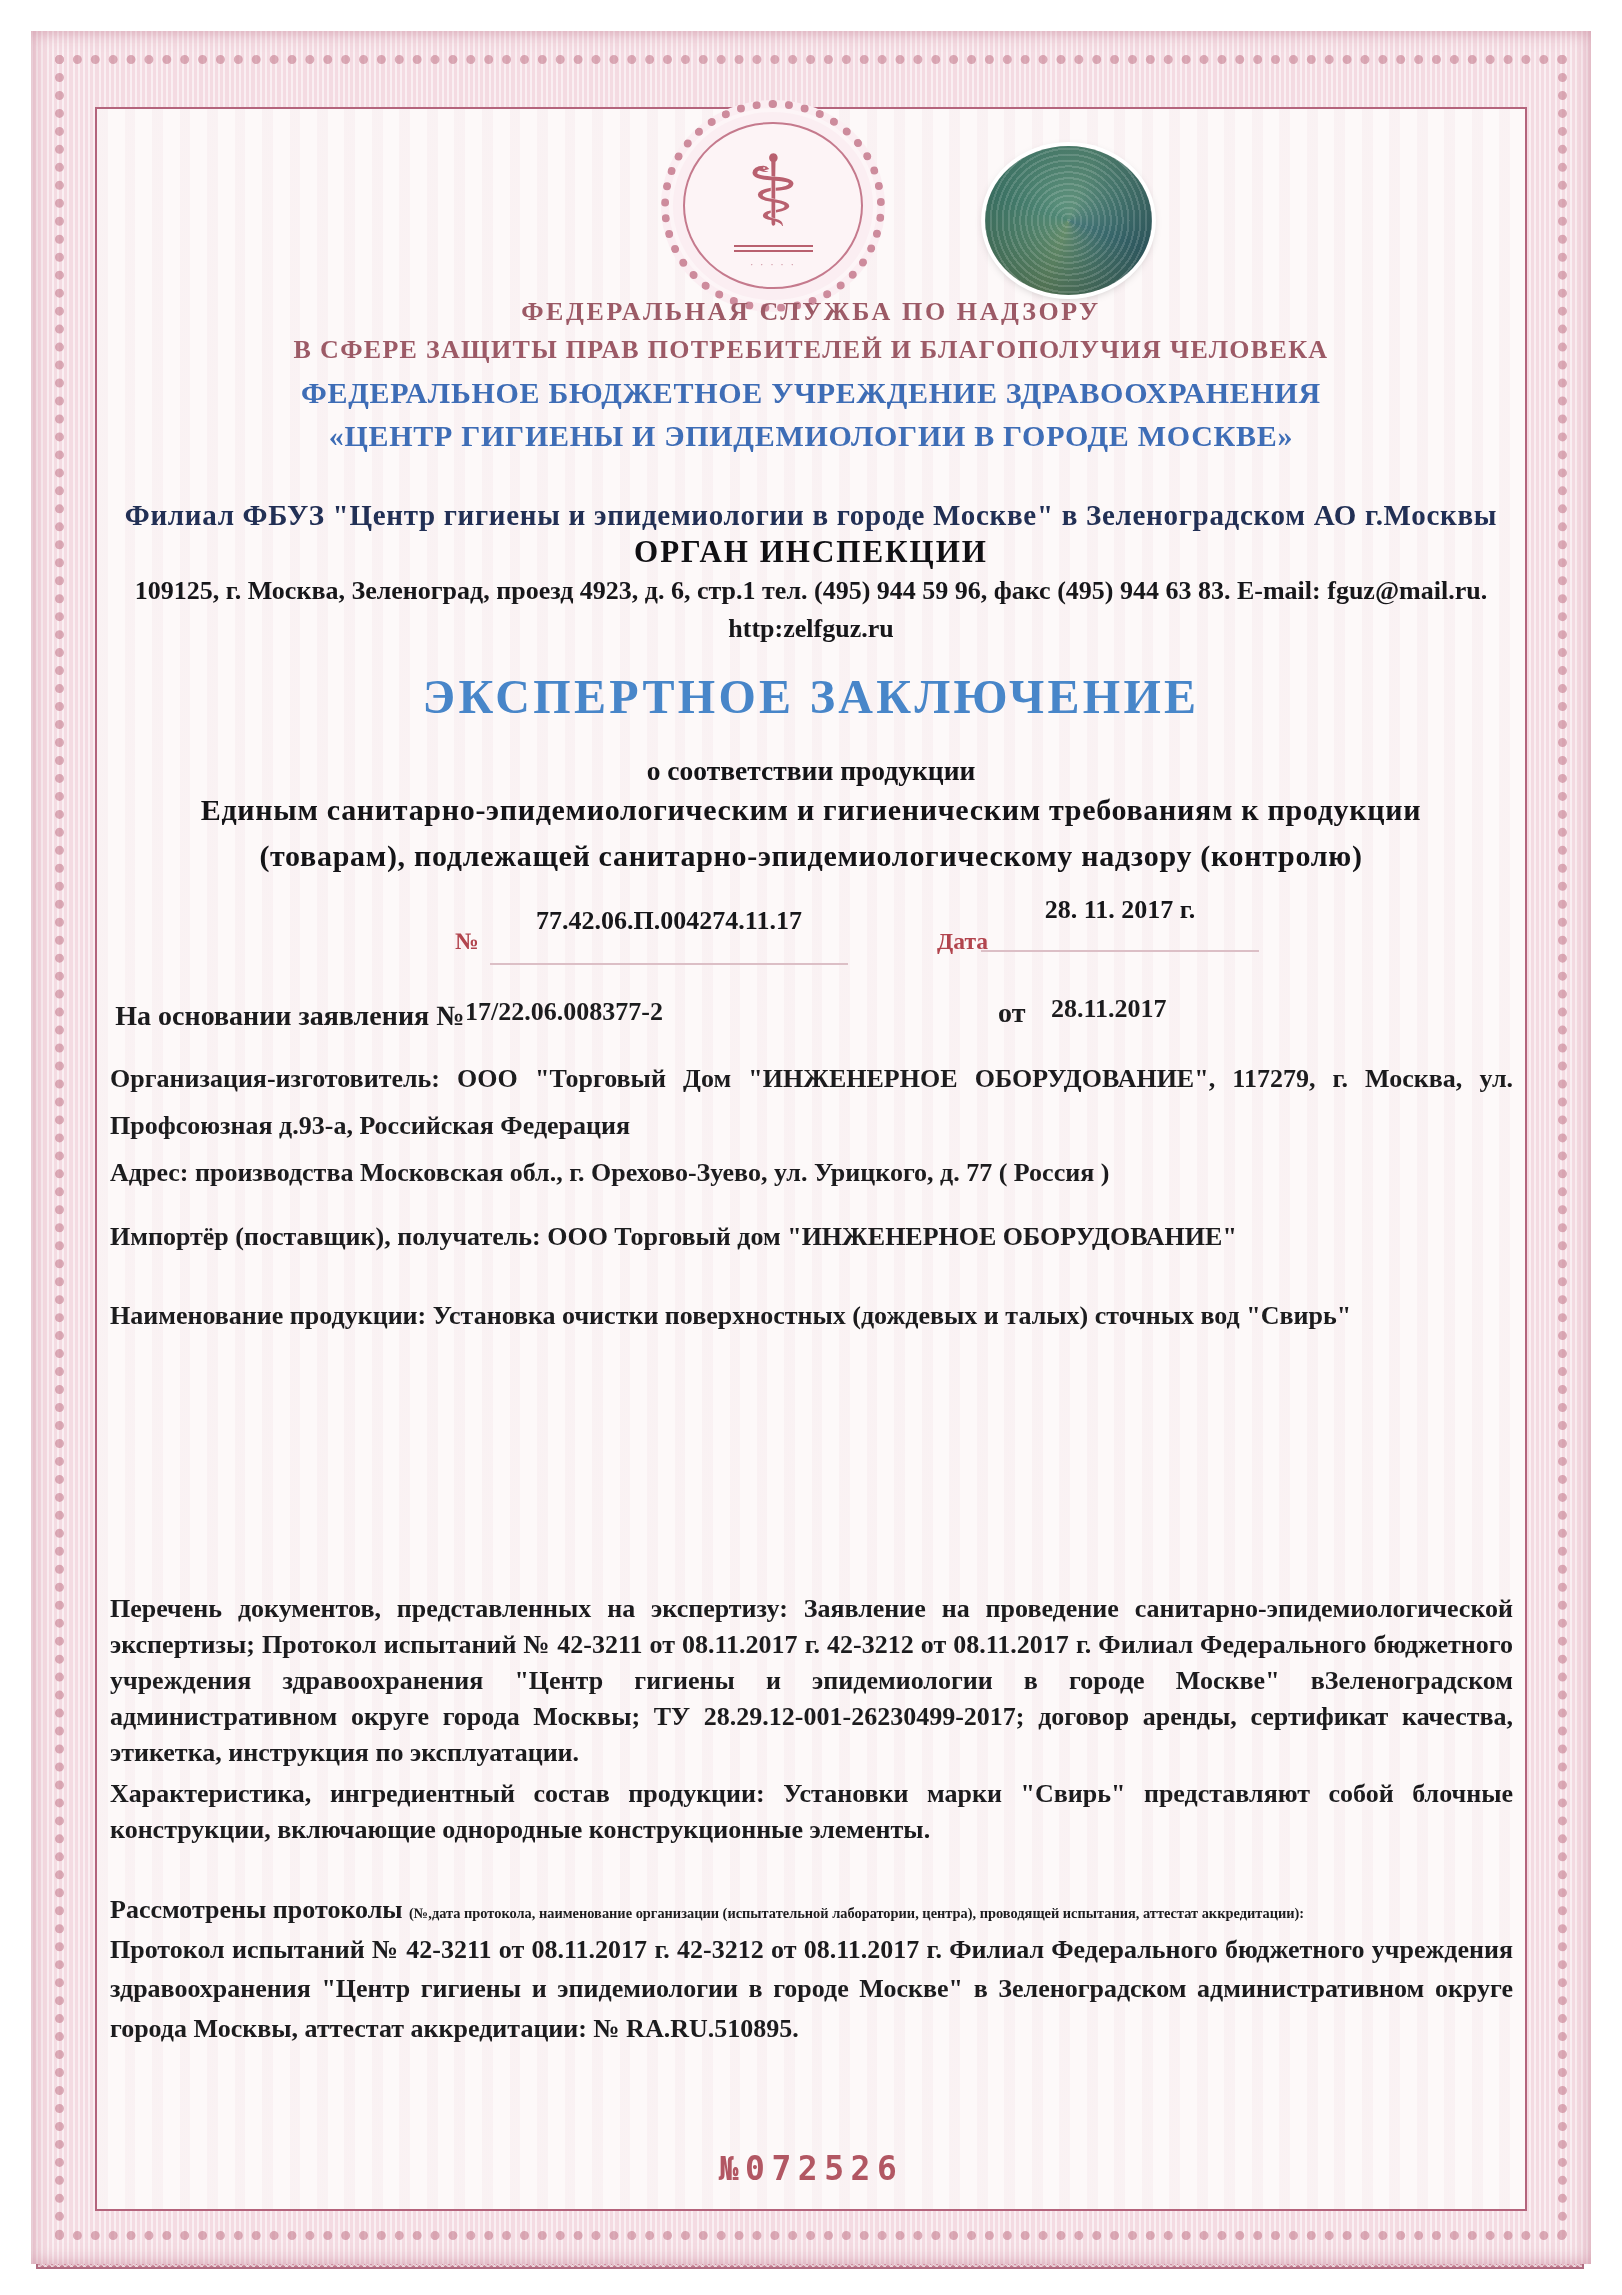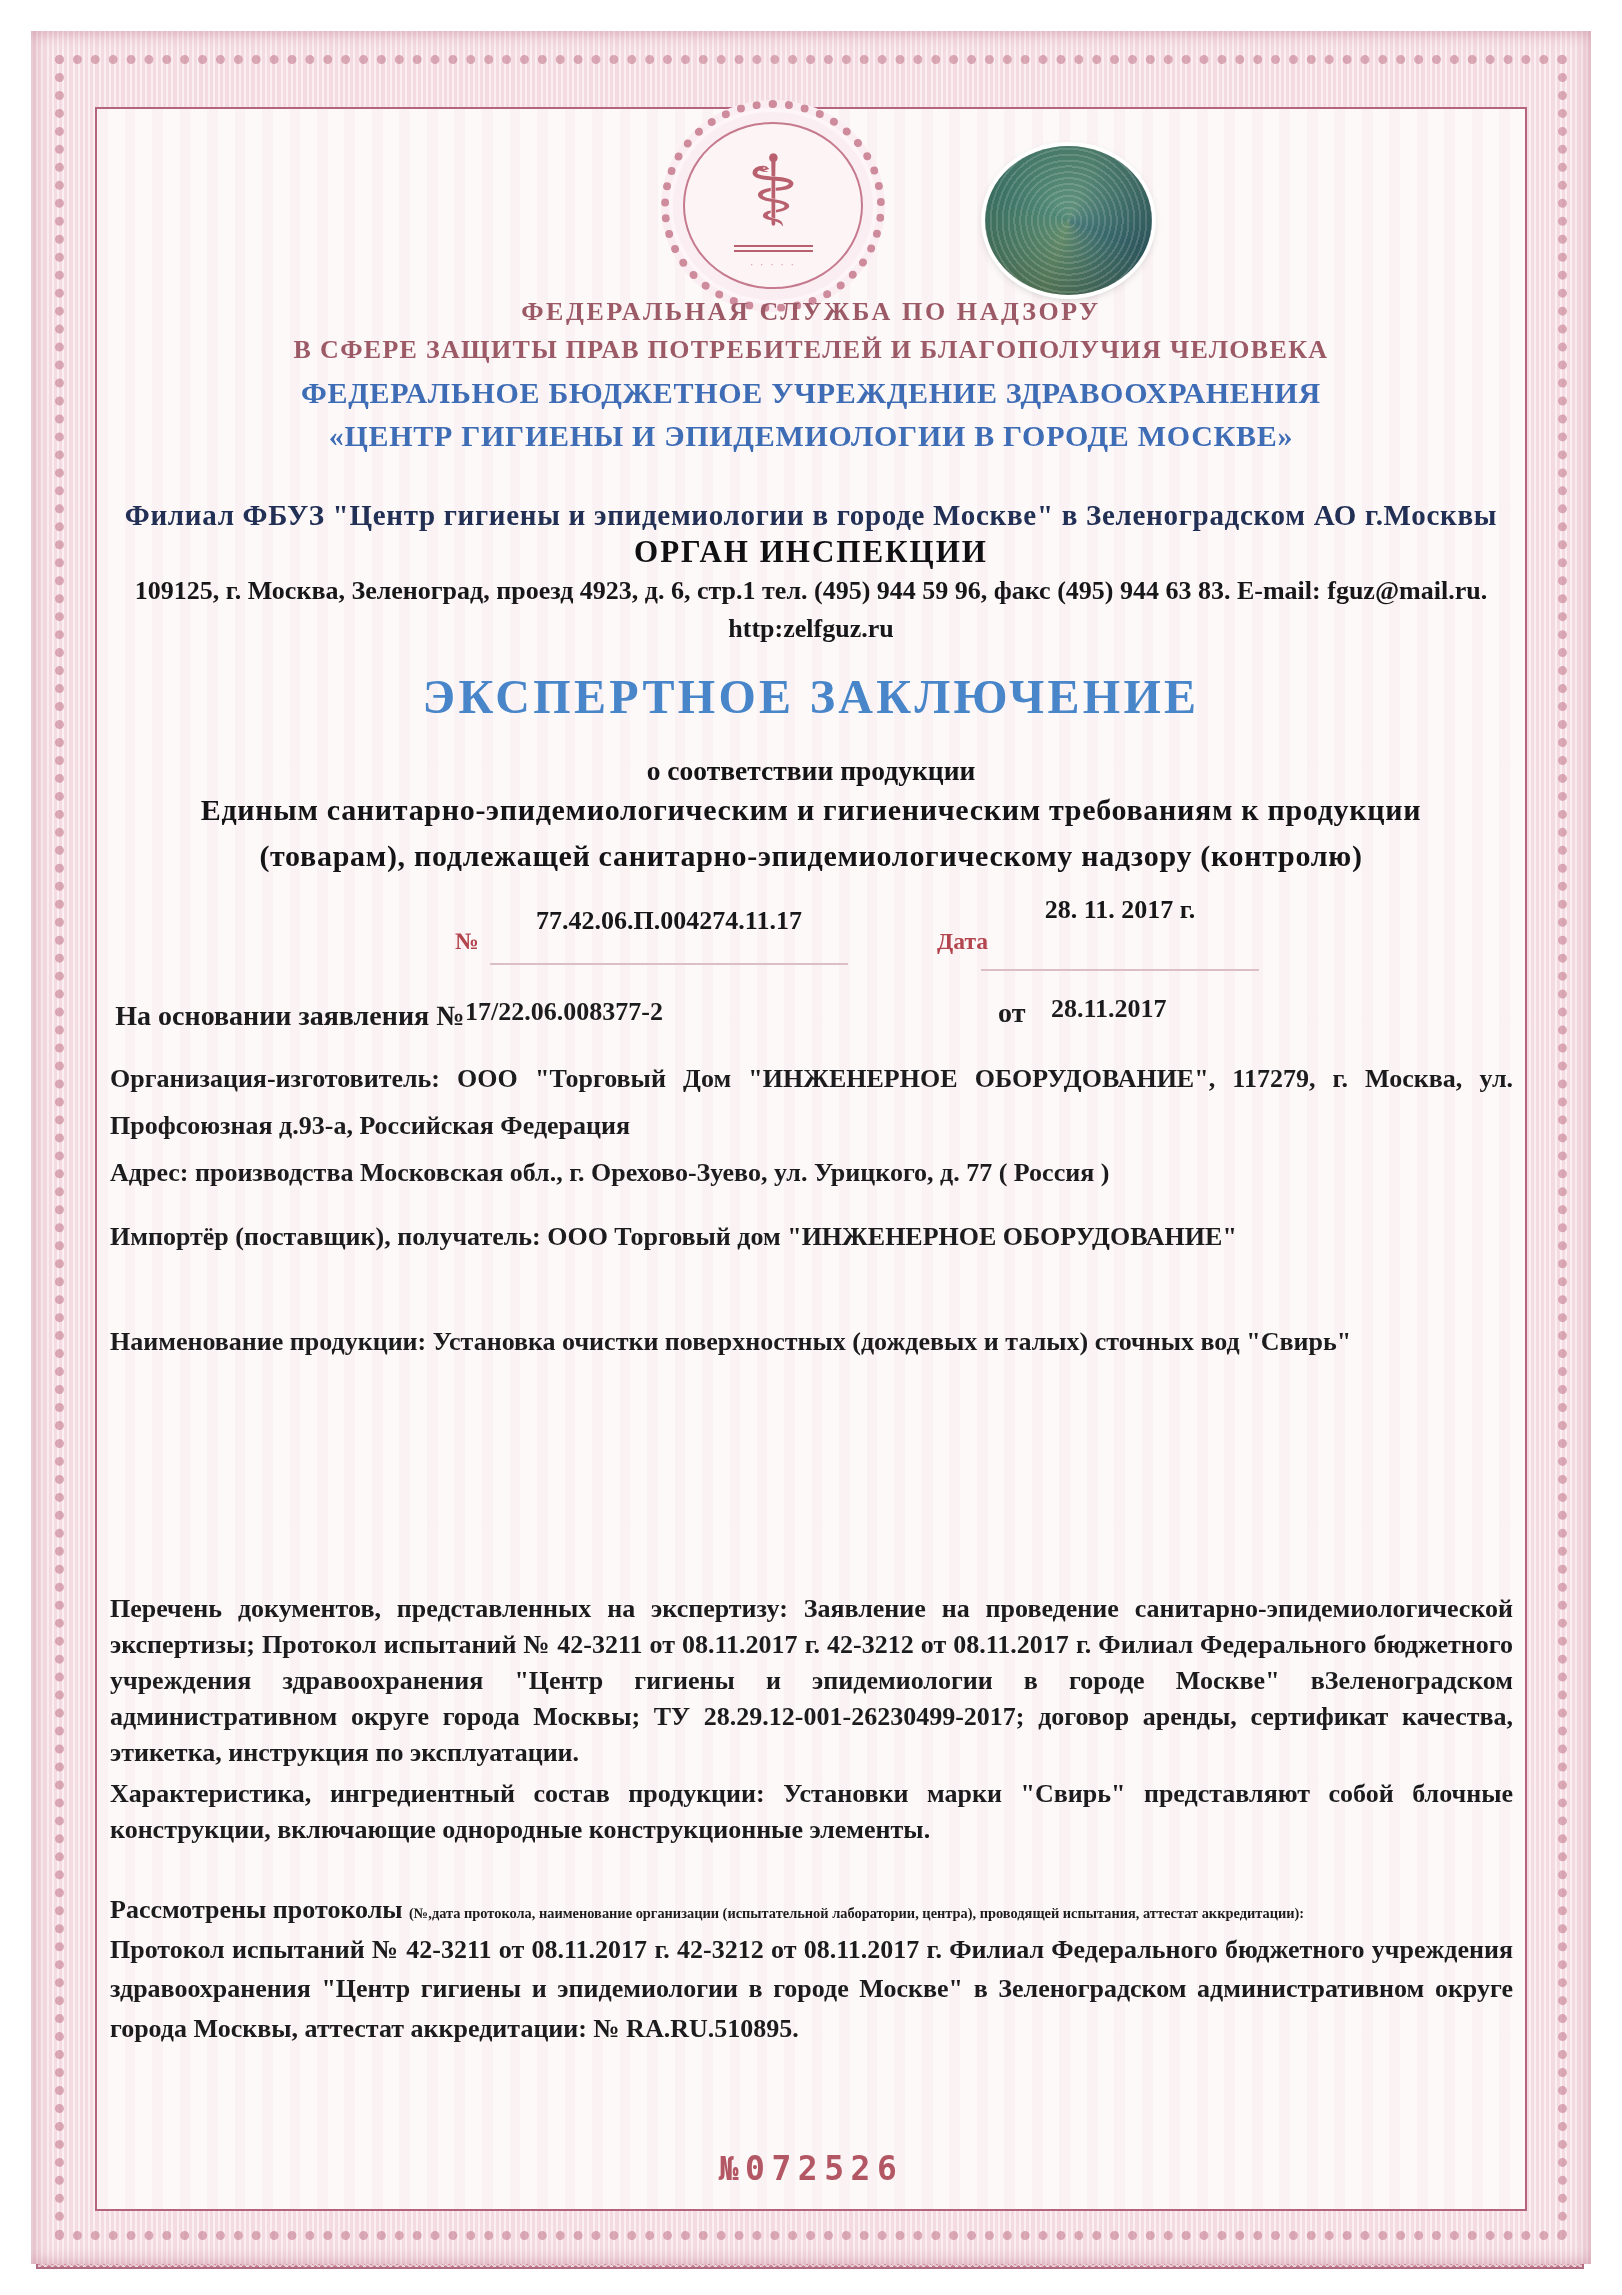--- a/index.html
+++ b/index.html
@@ -103,40 +103,40 @@
 
     <div class="abs addr" style="top:505px;">http:zelfguz.ru</div>
     <div class="abs sub-bold" style="top:646px;">о  соответствии продукции</div>
     <div class="abs sub-line" style="top:684px;">Единым санитарно-эпидемиологическим и гигиеническим требованиям к продукции</div>
     <div class="abs sub-line" style="top:730px;">(товарам), подлежащей санитарно-эпидемиологическому надзору (контролю)</div>
 
     <div class="row" style="top:782px;height:95px;">
       <span class="lbl-red" style="left:358px;top:37px;">№</span>
       <span class="fld-val u-line" style="left:393px;top:15px;width:358px;padding-bottom:27px;">77.42.06.П.004274.11.17</span>
       <span class="lbl-red" style="left:840px;top:37px;">Дата</span>
-      <span class="fld-val u-line" style="left:884px;top:3.9px;width:278px;padding-bottom:44px;">28. 11. 2017 г.</span>
+      <span class="fld-val u-line" style="left:884px;top:3.9px;width:278px;padding-bottom:25px;">28. 11. 2017 г.</span>
     </div>
 
     <div class="row" style="top:884px;height:52px;">
       <span class="basis-lbl" style="left:18.3px;top:6.5px;">На основании заявления №</span>
       <span class="basis-lbl" style="left:368px;top:3.9px;font-size:26px;">17/22.06.008377-2</span>
       <span class="basis-lbl" style="left:901px;top:3.9px;">от</span>
       <span class="basis-lbl" style="left:954px;top:1.3px;font-size:26px;">28.11.2017</span>
     </div>
 
     <div class="para lh-wide" style="top:947px;">
       <span>Организация-изготовитель: ООО "Торговый Дом "ИНЖЕНЕРНОЕ ОБОРУДОВАНИЕ", 117279, г. Москва, ул. Профсоюзная д.93-а, Российская Федерация</span><br>
       <span>Адрес: производства Московская обл., г. Орехово-Зуево, ул. Урицкого, д. 77 ( Россия )</span>
     </div>
 
     <div class="para lh-med" style="top:1096px;margin-top:9px;">
       <span>Импортёр (поставщик), получатель: ООО Торговый дом "ИНЖЕНЕРНОЕ ОБОРУДОВАНИЕ"</span><br>
     </div>
 
-    <div class="para para-single" style="top:1218px;">Наименование продукции:  Установка очистки поверхностных (дождевых и талых) сточных вод "Свирь"</div>
+    <div class="para para-single" style="top:1192px;">Наименование продукции:  Установка очистки поверхностных (дождевых и талых) сточных вод "Свирь"</div>
 
 
     <div class="para lh-tight" style="top:1482px;">Перечень документов, представленных на экспертизу: Заявление на проведение санитарно-эпидемиологической экспертизы; Протокол испытаний № 42-3211 от 08.11.2017 г. 42-3212 от 08.11.2017 г. Филиал Федерального бюджетного учреждения здравоохранения "Центр гигиены и эпидемиологии в городе Москве" вЗеленоградском административном округе города Москвы; ТУ 28.29.12-001-26230499-2017; договор аренды, сертификат качества, этикетка, инструкция по эксплуатации.</div>
 
     <div class="para lh-tight" style="top:1667px;">Характеристика, ингредиентный состав продукции:  Установки марки "Свирь" представляют собой блочные конструкции, включающие однородные конструкционные элементы.</div>
 
     <div class="para lh-proto" style="top:1781px;">
       <span>Рассмотрены протоколы </span><span class="small-note">(№,дата протокола, наименование организации (испытательной лаборатории, центра), проводящей испытания, аттестат аккредитации):</span><br>
       <span>Протокол испытаний № 42-3211 от 08.11.2017 г. 42-3212 от 08.11.2017 г. Филиал Федерального бюджетного учреждения здравоохранения "Центр гигиены и эпидемиологии в городе Москве" в Зеленоградском административном округе города Москвы, аттестат аккредитации: № RA.RU.510895.</span>
     </div>

